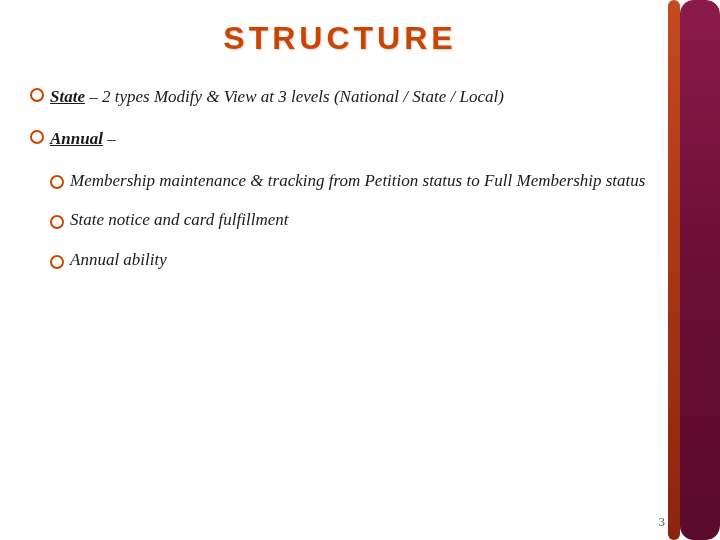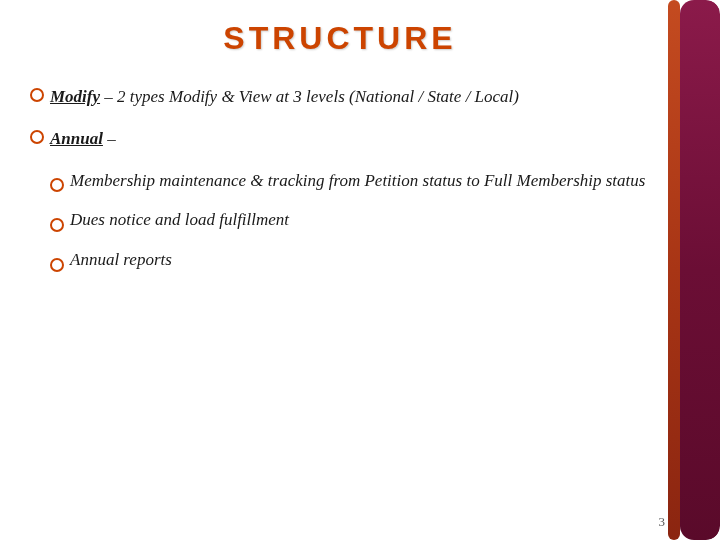--- a/index.html
+++ b/index.html
@@ -85,21 +85,21 @@
     }
 
     .bullet-text {
       font-style: italic;
       color: #1a1a1a;
     }
 
     
     .sub-bullet-item {
       display: flex;
-      align-items: flex-end;
+      align-items: center;
       margin-bottom: 16px;
       margin-left: 20px;
       font-size: 17px;
       color: #1a1a1a;
       line-height: 1.4;
     }
 
     .sub-bullet-square {
       display: inline-block;
       width: 14px;
@@ -130,42 +130,42 @@
 <div class="right-border-inner"></div>
 <div class="right-border"></div>
 
 <div class="content">
 
   <div class="title">STRUCTURE</div>
 
   <div class="bullet-item">
     <span class="bullet-square"></span>
     <span class="bullet-text">
-      <span class="bullet-label">Modify</span><span> – 2 types Modify &amp; View at 3 levels (National / State / Local)</span>
+      <span class="bullet-label">State</span><span> – 2 types Modify &amp; View at 3 levels (National / State / Local)</span>
     </span>
   </div>
 
   <div class="bullet-item">
     <span class="bullet-square"></span>
     <span class="bullet-text">
       <span class="bullet-label">Annual</span><span> –</span>
     </span>
   </div>
 
   <div class="sub-bullet-item">
     <span class="sub-bullet-square"></span>
     <span class="sub-bullet-text">Membership maintenance &amp; tracking from Petition status to Full Membership status</span>
   </div>
 
   <div class="sub-bullet-item">
     <span class="sub-bullet-square"></span>
-    <span class="sub-bullet-text">Dues notice and load fulfillment</span>
+    <span class="sub-bullet-text">State notice and card fulfillment</span>
   </div>
 
 
   <div class="sub-bullet-item">
     <span class="sub-bullet-square"></span>
-    <span class="sub-bullet-text">Annual reports</span>
+    <span class="sub-bullet-text">Annual ability</span>
   </div>
 
 </div>
 
 <div class="page-number">3</div>
 
 </body></html>

